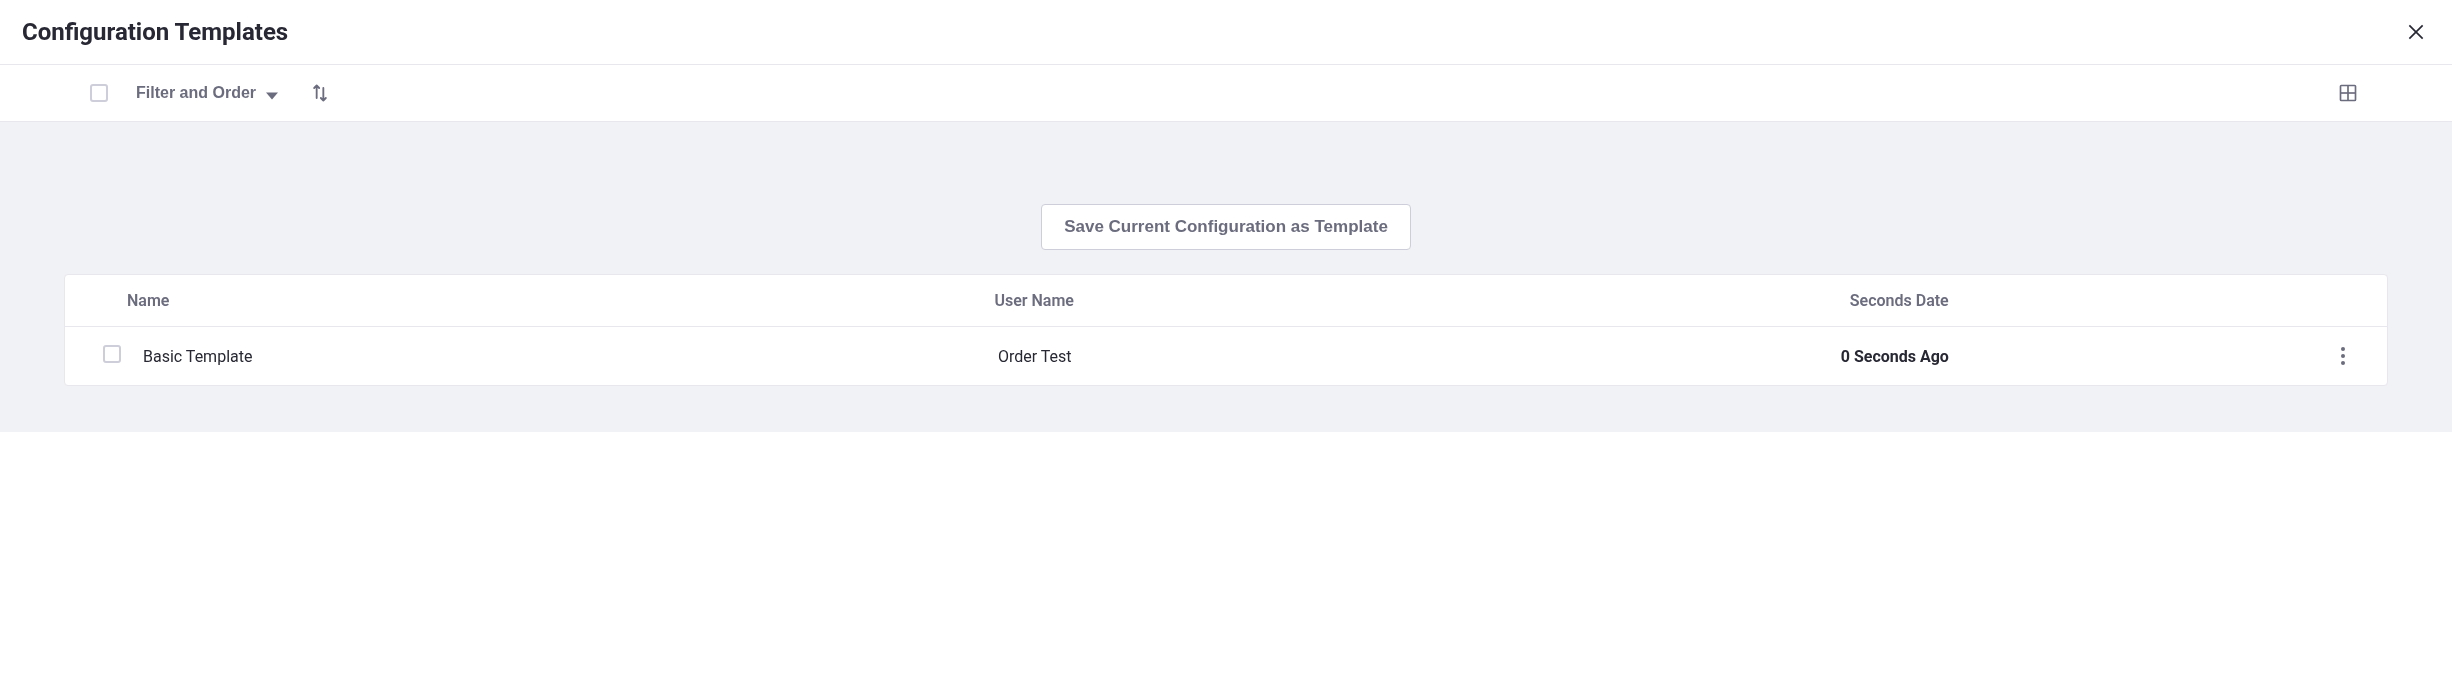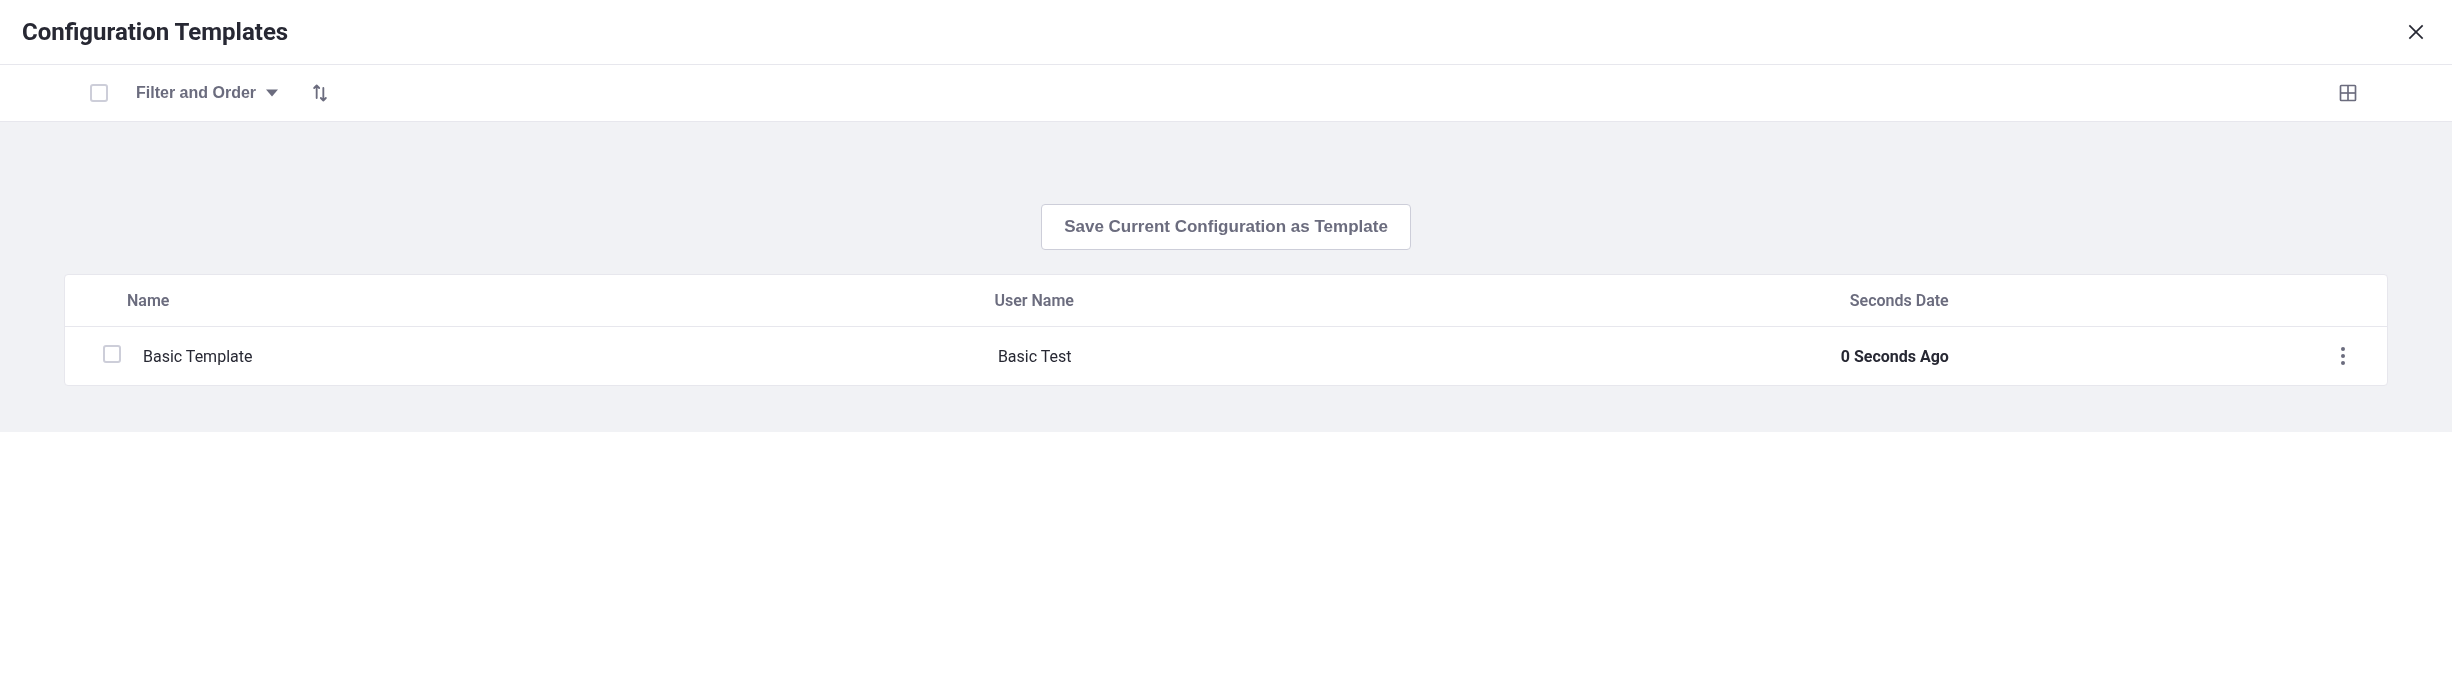--- a/index.html
+++ b/index.html
@@ -57,21 +57,21 @@
       width: 18px;
       height: 18px;
       border: 2px solid #cdced9;
       border-radius: 3px;
       cursor: pointer;
       background: #fff;
       appearance: none;
     }
     .filter-order {
       display: flex;
-      align-items: center;
+      align-items: flex-end;
       gap: 10px;
       background: none;
       border: none;
       cursor: pointer;
       color: #6b6c7e;
       font-size: 16px;
       font-weight: 600;
     }
     .filter-order svg {
       width: 12px;
@@ -239,21 +239,21 @@
       <div class="col-name">Name</div>
       <div class="col-user">User Name</div>
       <div class="col-modified">Seconds Date</div>
       <div class="col-actions"></div>
     </div>
     <div class="table-row">
       <div class="col-check">
         <input type="checkbox" class="checkbox" style="">
       </div>
       <div class="col-name">Basic Template</div>
-      <div class="col-user">Basic Test</div>
+      <div class="col-user">Order Test</div>
       <div class="col-modified">0 Seconds Ago</div>
       <div class="col-actions">
         <button class="more-btn">
           <svg viewBox="0 0 4 18">
             <circle cx="2" cy="2" r="2"></circle>
             <circle cx="2" cy="9" r="2"></circle>
             <circle cx="2" cy="16" r="2"></circle>
           </svg>
         </button>
       </div>

